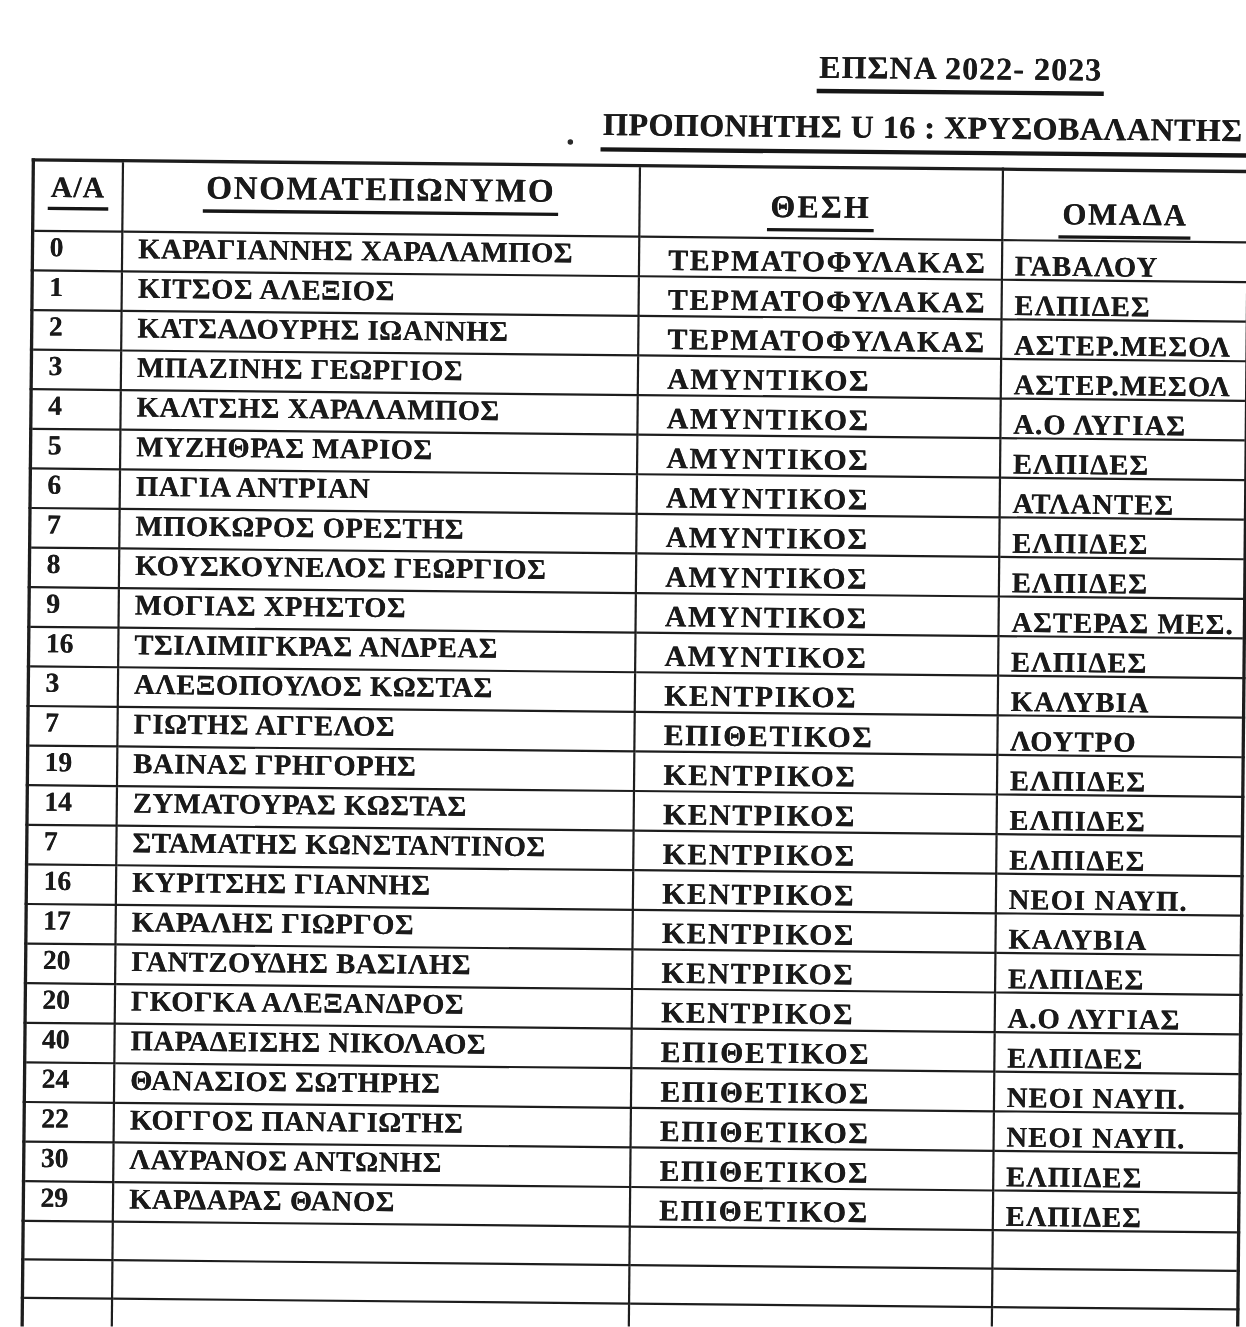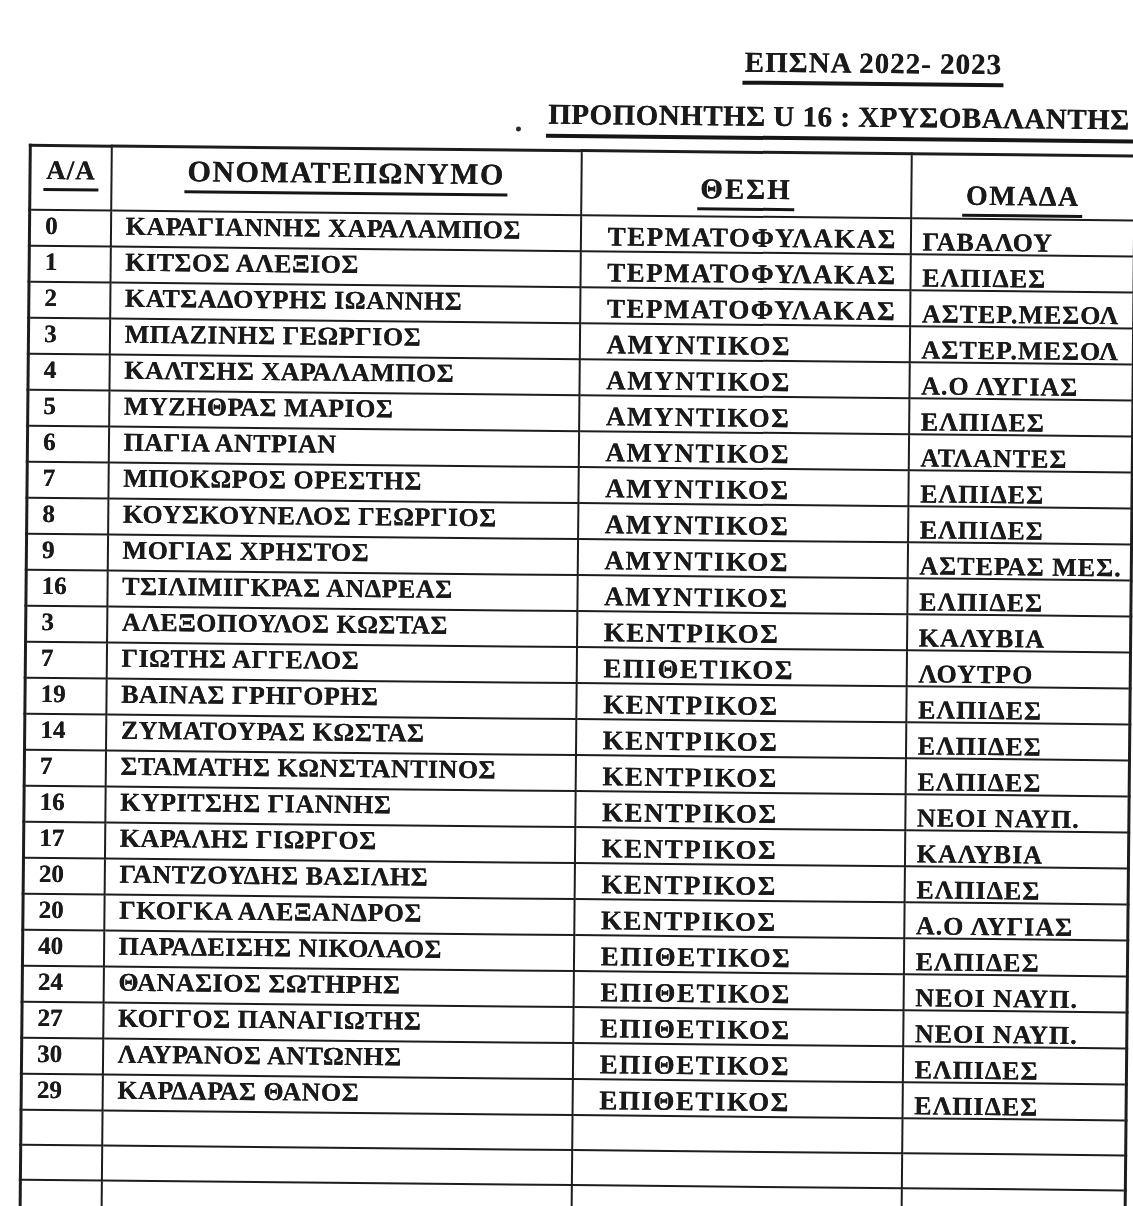--- a/index.html
+++ b/index.html
@@ -249,21 +249,21 @@
   </tr>
 
   <tr class="data">
     <td class="c-num">24</td>
     <td class="c-name">ΘΑΝΑΣΙΟΣ ΣΩΤΗΡΗΣ</td>
     <td class="c-pos">ΕΠΙΘΕΤΙΚΟΣ</td>
     <td class="c-team">ΝΕΟΙ ΝΑΥΠ.</td>
   </tr>
 
   <tr class="data">
-    <td class="c-num">27</td>
+    <td class="c-num">22</td>
     <td class="c-name">ΚΟΓΓΟΣ ΠΑΝΑΓΙΩΤΗΣ</td>
     <td class="c-pos">ΕΠΙΘΕΤΙΚΟΣ</td>
     <td class="c-team">ΝΕΟΙ ΝΑΥΠ.</td>
   </tr>
 
   <tr class="data">
     <td class="c-num">30</td>
     <td class="c-name">ΛΑΥΡΑΝΟΣ ΑΝΤΩΝΗΣ</td>
     <td class="c-pos">ΕΠΙΘΕΤΙΚΟΣ</td>
     <td class="c-team">ΕΛΠΙΔΕΣ</td>

